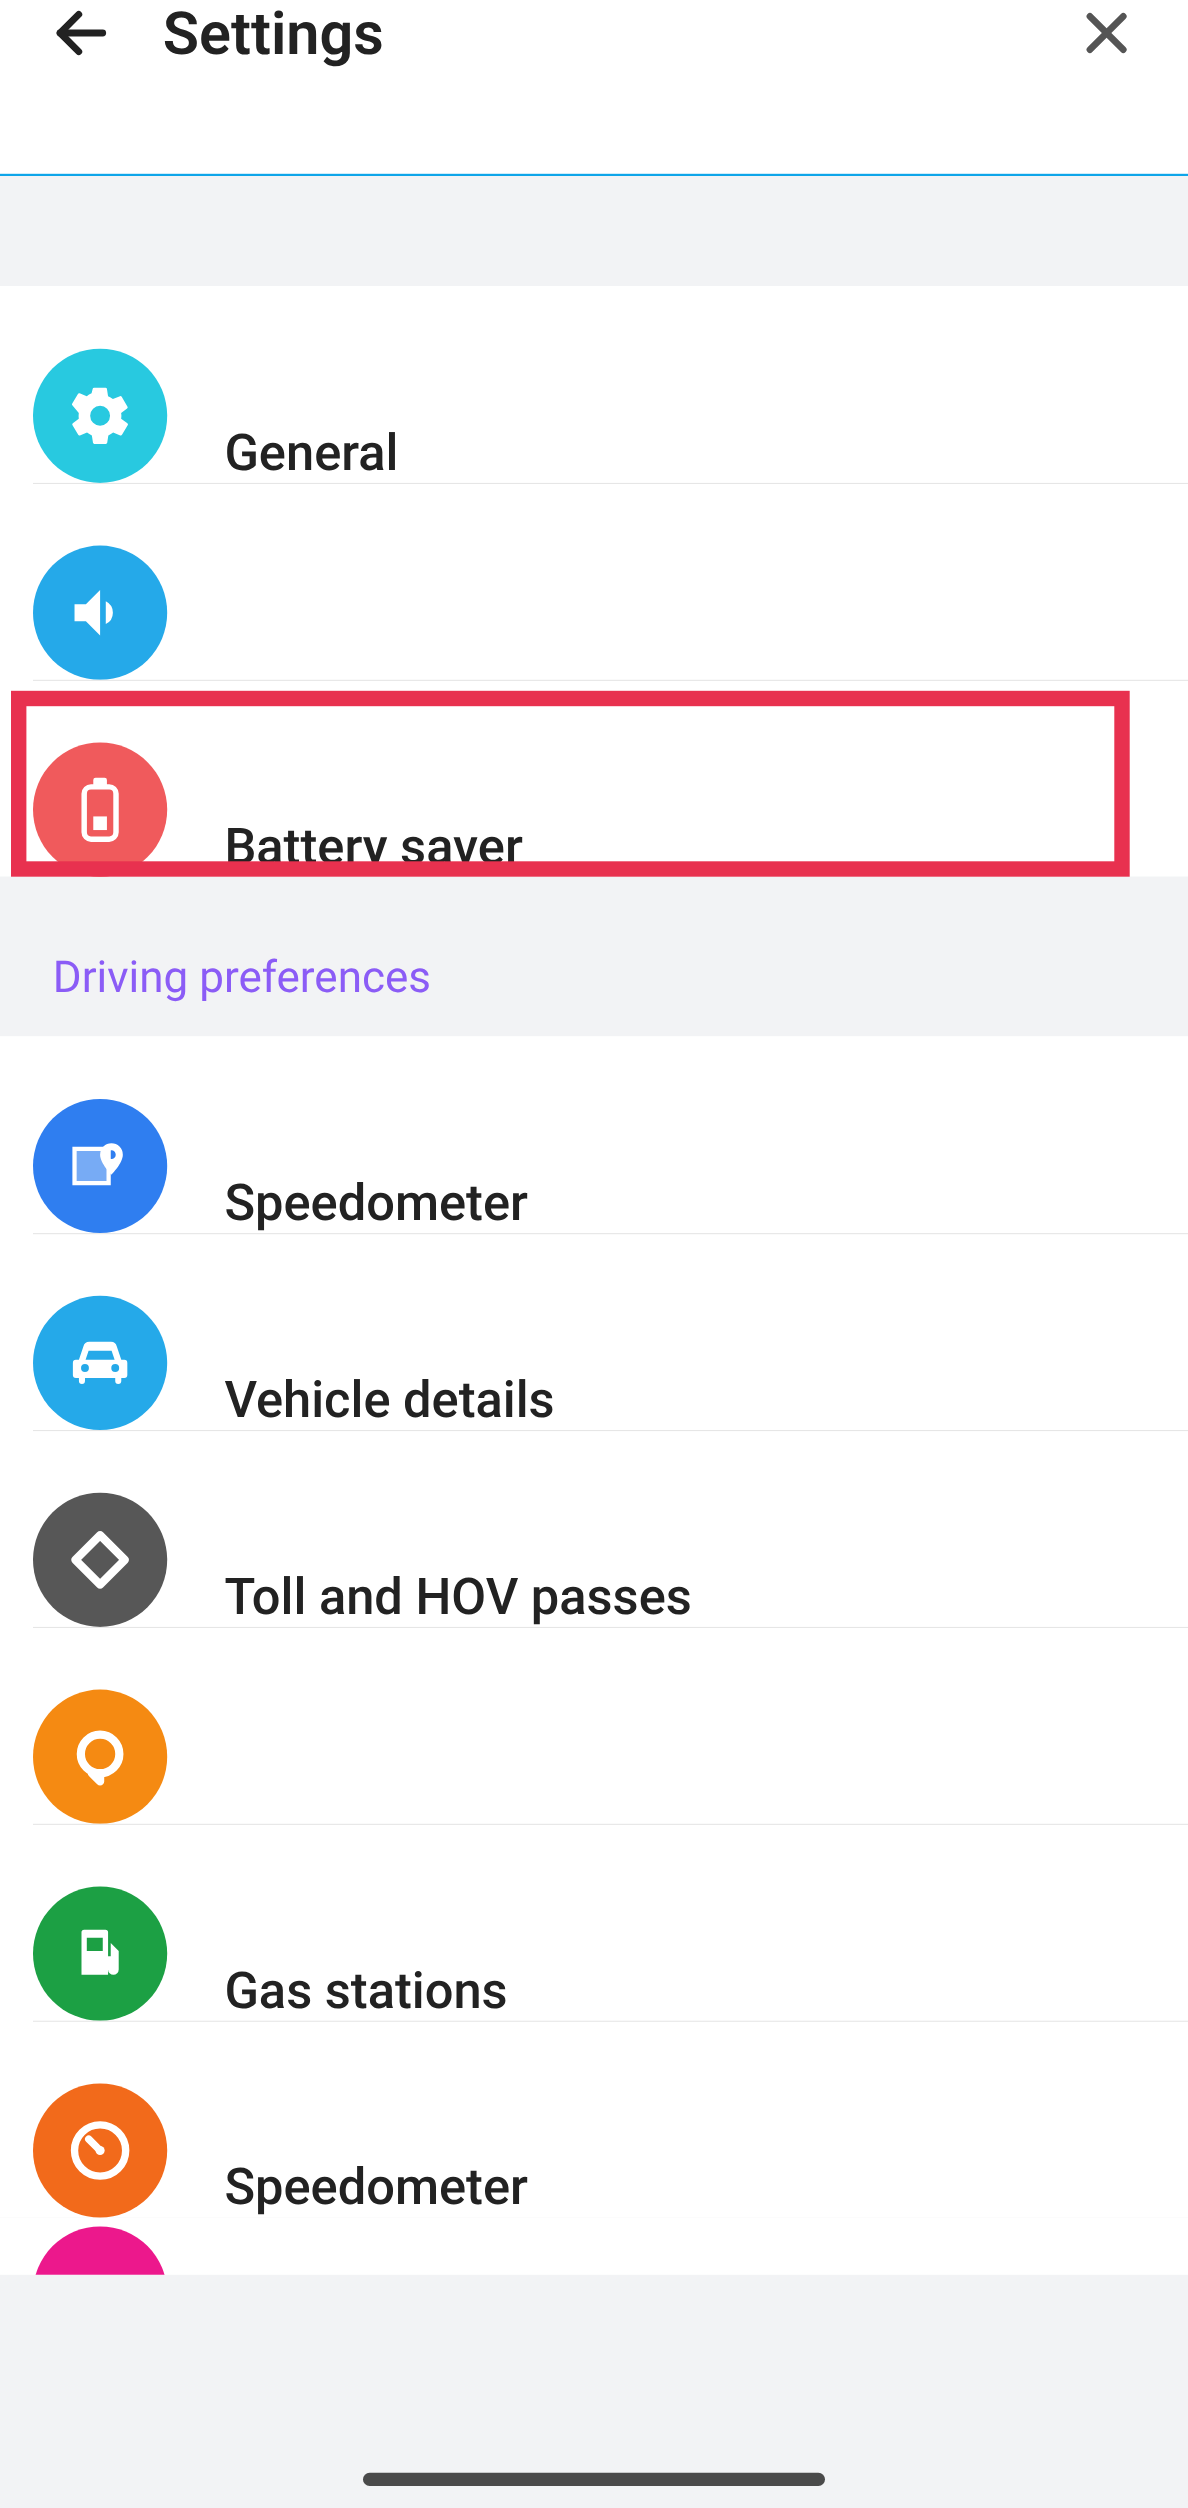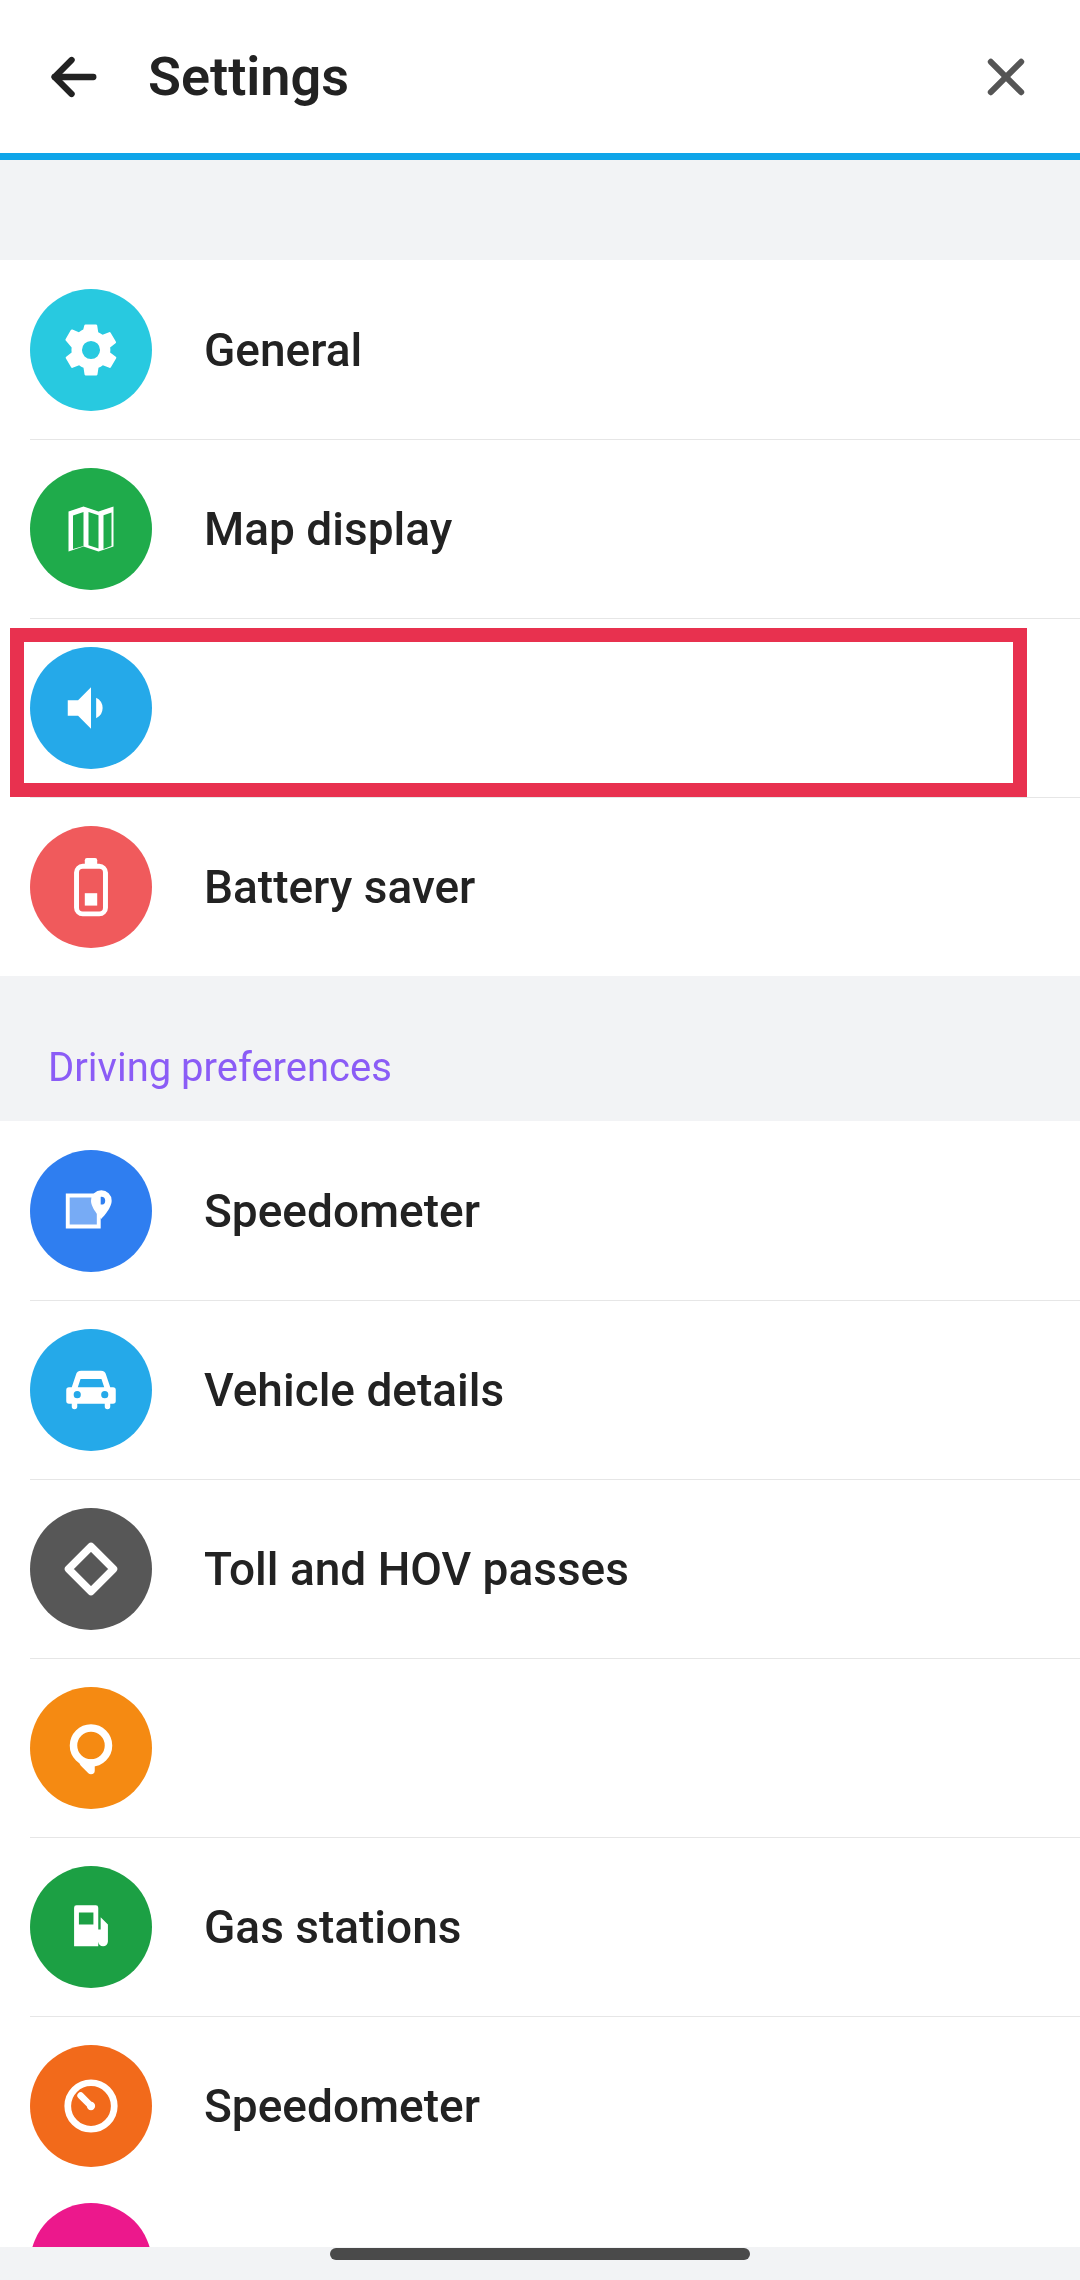--- a/index.html
+++ b/index.html
@@ -1,24 +1,24 @@
 <!DOCTYPE html>
 <html><head>
 <meta charset="utf-8">
 <style>
   * { box-sizing: border-box; margin: 0; padding: 0; }
   html, body { width: 1080px; height: 2280px; font-family: -apple-system, Roboto, "Helvetica Neue", Arial, sans-serif; background: #f2f3f5; color: #222; }
-  .header { display: flex; align-items: center; height: 160px; background: #fff; padding: 0 44px; border-bottom: 7px solid #0ea5e9; }
+  .header { display: flex; align-items: flex-start; height: 160px; background: #fff; padding: 0 44px; border-bottom: 2px solid #0ea5e9; }
   .header .back { width: 60px; height: 60px; display: flex; align-items: center; justify-content: center; cursor: pointer; }
   .header .title { flex: 1; font-size: 54px; font-weight: 600; margin-left: 44px; }
   .header .close { width: 60px; height: 60px; display: flex; align-items: center; justify-content: center; cursor: pointer; }
   .section-gap { height: 100px; background: #f2f3f5; }
   .section-title { font-size: 40px; color: #8b5cf6; padding: 68px 0 30px 48px; background: #f2f3f5; }
   .list { background: #fff; }
-  .item { display: flex; align-items: center; height: 179px; padding-left: 30px; padding-right: 30px; cursor: pointer; position: relative; }
+  .item { display: flex; align-items: flex-end; height: 179px; padding-left: 30px; padding-right: 30px; cursor: pointer; position: relative; }
   .item + .item::before { content: ""; position: absolute; top: 0; left: 30px; right: 0; height: 1px; background: #e6e6e6; }
   .item .icon-wrap { width: 122px; height: 122px; border-radius: 50%; display: flex; align-items: center; justify-content: center; flex: 0 0 auto; }
   .item .label { font-size: 46px; font-weight: 500; margin-left: 52px; color: #222; }
   .highlight { position: absolute; border: 14px solid #e8314f; pointer-events: none; }
   .home-indicator { position: absolute; bottom: 20px; left: 50%; transform: translateX(-50%); width: 420px; height: 12px; background: #4a4a4a; border-radius: 6px; }
   
   .bg-cyan   { background: #28c9e0; }
   .bg-green  { background: #1fab4b; }
   .bg-sky    { background: #25a9e9; }
   .bg-red    { background: #f05a5c; }
@@ -55,28 +55,20 @@
 
   <div class="item">
     <div class="icon-wrap bg-cyan">
       <svg width="62" height="62" viewBox="0 0 24 24" fill="#fff">
           <path d="M19.4 13a7.8 7.8 0 0 0 .1-1 7.8 7.8 0 0 0-.1-1l2.1-1.6a.5.5 0 0 0 .1-.7l-2-3.4a.5.5 0 0 0-.6-.2l-2.5 1a7.6 7.6 0 0 0-1.7-1l-.4-2.6a.5.5 0 0 0-.5-.4h-4a.5.5 0 0 0-.5.4L9 4.1a7.6 7.6 0 0 0-1.7 1l-2.5-1a.5.5 0 0 0-.6.2l-2 3.4a.5.5 0 0 0 .1.7L4.5 11a7.8 7.8 0 0 0 0 2l-2.1 1.6a.5.5 0 0 0-.1.7l2 3.4a.5.5 0 0 0 .6.2l2.5-1a7.6 7.6 0 0 0 1.7 1l.4 2.6a.5.5 0 0 0 .5.4h4a.5.5 0 0 0 .5-.4l.4-2.6a7.6 7.6 0 0 0 1.7-1l2.5 1a.5.5 0 0 0 .6-.2l2-3.4a.5.5 0 0 0-.1-.7Zm-7.4 2.5A3.5 3.5 0 1 1 15.5 12 3.5 3.5 0 0 1 12 15.5Z"></path>
         </svg>
     </div>
     <div class="label">General</div>
   </div>
 
-  <div class="item">
-    <div class="icon-wrap bg-green">
-      <svg width="60" height="60" viewBox="0 0 24 24" fill="#fff">
-          <path d="M9 3 3 5v16l6-2 6 2 6-2V3l-6 2-6-2Zm0 2.2v13.6L4.8 20V6.6Zm2 0 4 1.3v13.3l-4-1.3Zm6 1.3 3.2-1.1v13.4L17 20Z"></path>
-        </svg>
-    </div>
-    <div class="label">Map display</div>
-  </div>
 
   <div class="item" style="position:relative;">
     <div class="icon-wrap bg-sky">
       <svg width="62" height="62" viewBox="0 0 24 24" fill="#fff">
           <path d="M3 9v6h4l5 5V4L7 9Zm13.5 3a4.5 4.5 0 0 0-2.5-4v8a4.5 4.5 0 0 0 2.5-4Z"></path>
         </svg>
     </div>
   </div>
 
   <div class="item">

